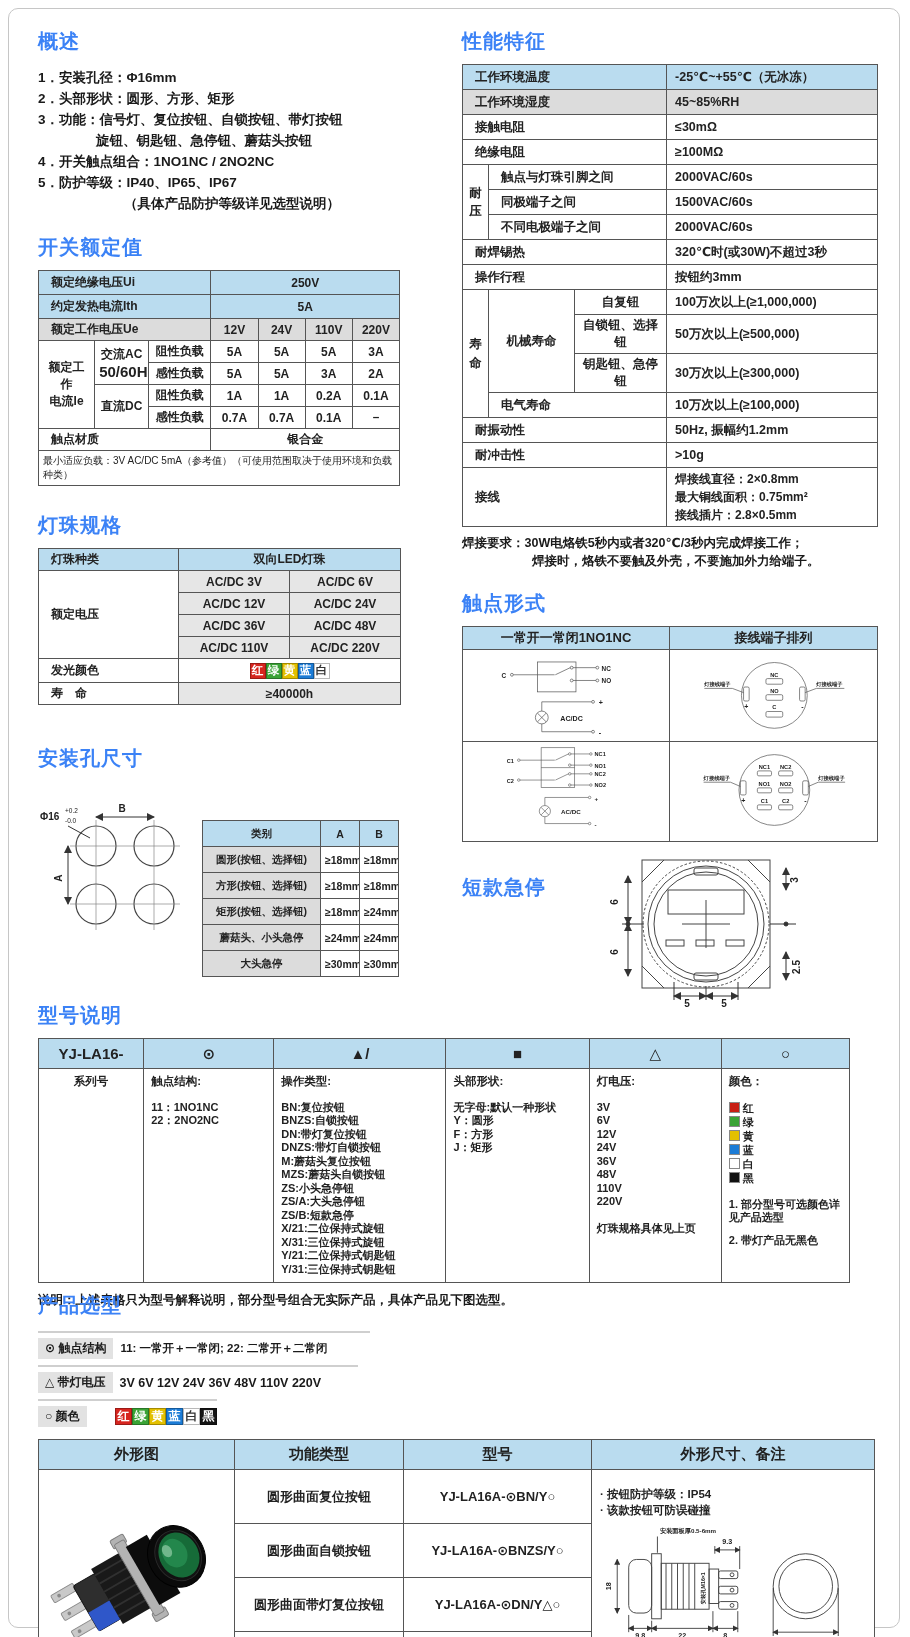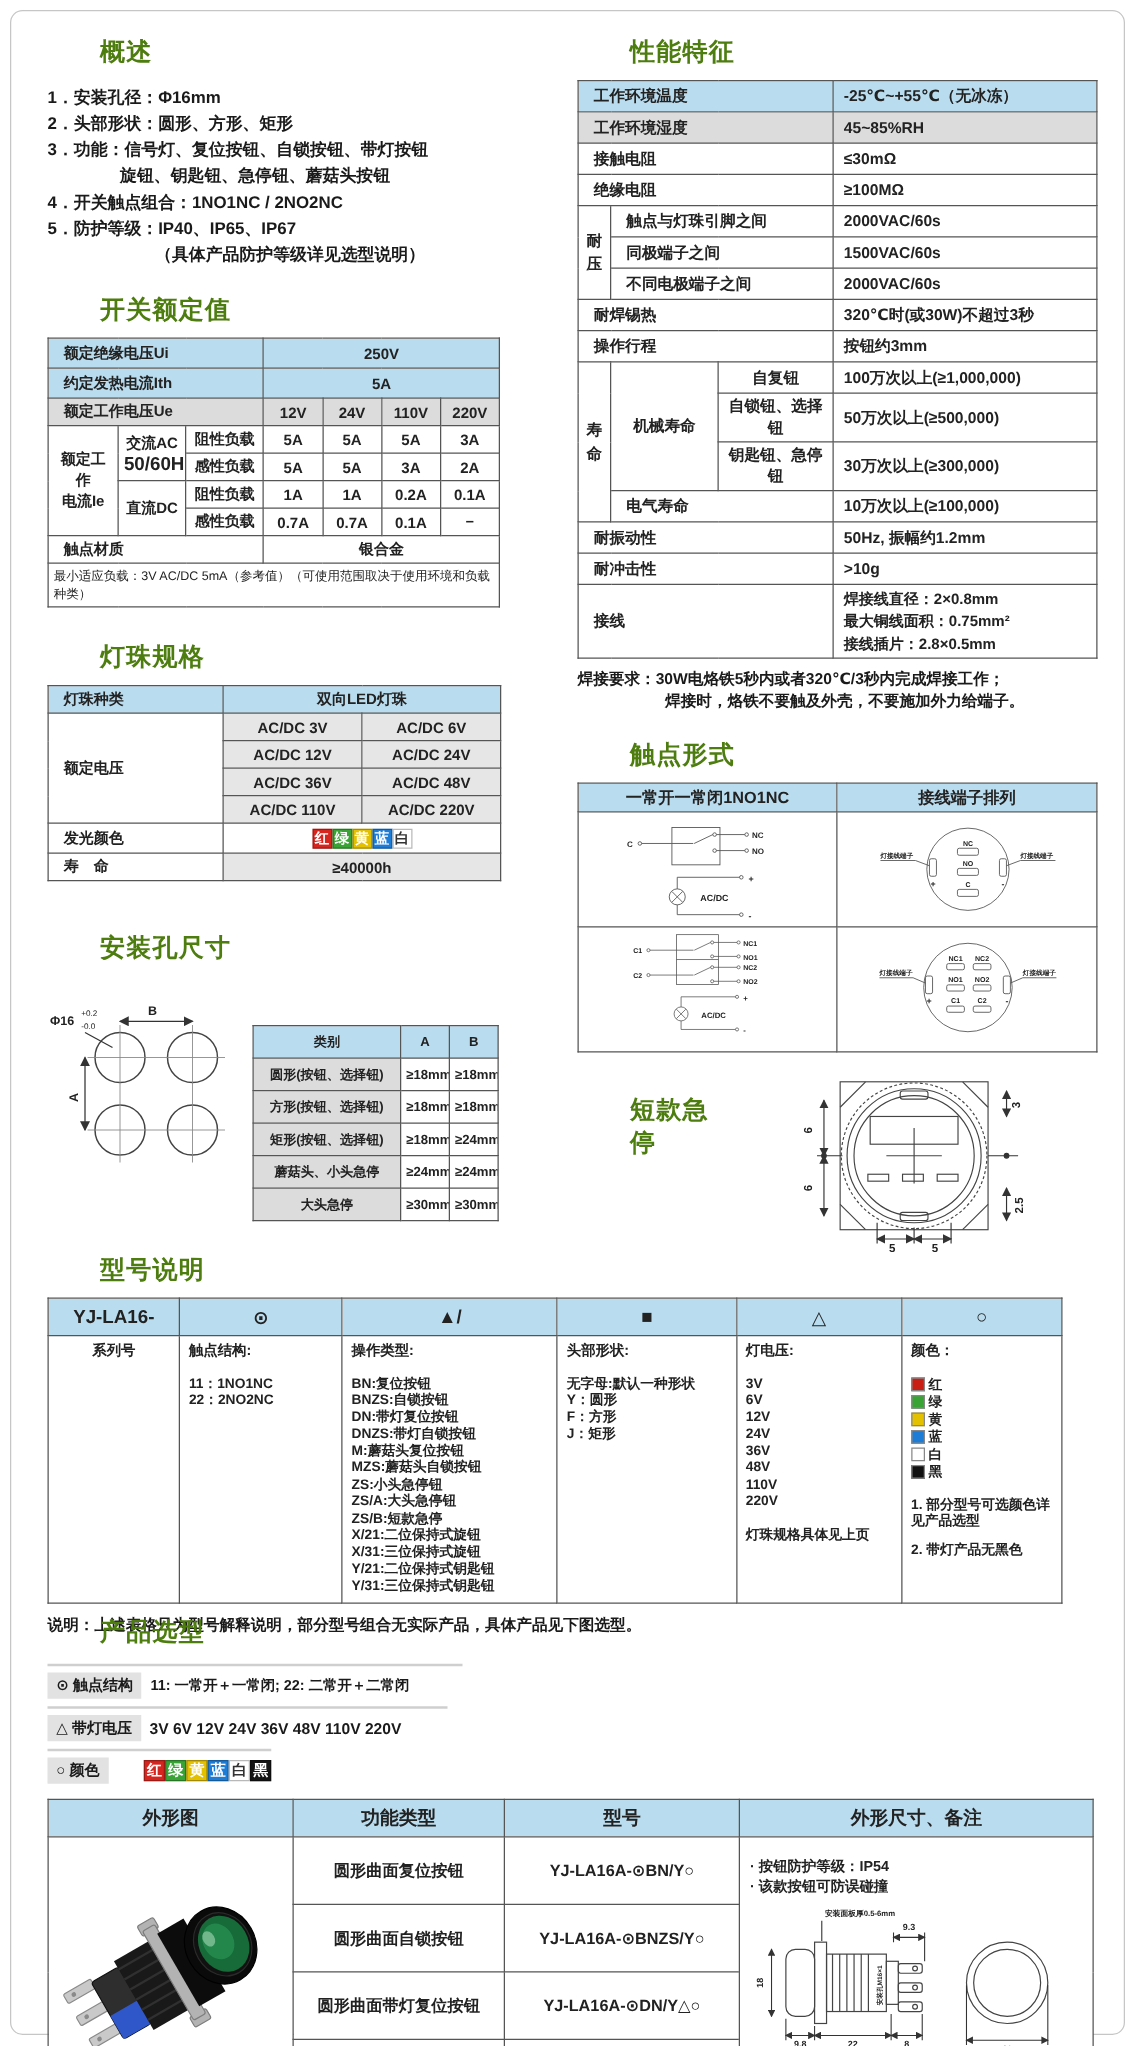--- a/index.html
+++ b/index.html
@@ -4,21 +4,21 @@
 <style>
   * { margin:0; padding:0; box-sizing:border-box; }
   html,body { background:#fff; }
   body {
     width:910px; height:1637px; position:relative; overflow:hidden;
     font-family:"Liberation Sans","DejaVu Sans",sans-serif; color:#1a1a1a;
   }
   .page-border { position:absolute; left:8px; top:8px; width:892px; height:1620px;
     border:1px solid #c6c6c6; border-radius:10px; pointer-events:none; }
 
-  .sec-title { font-size:20px; font-weight:bold; letter-spacing:1px; color:#4d7c0f;margin-left:42px; }
+  .sec-title { font-size:20px; font-weight:bold; letter-spacing:1px; color:#3b82f6; }
 
   .col-left  { position:absolute; left:38px;  top:28px; width:362px; }
   .col-right { position:absolute; left:462px; top:28px; width:415px; }
   .models-sec { position:absolute; left:38px; top:1002px; width:812px; }
   .selection-sec { position:absolute; left:38px; top:1292px; width:772px; }
 
   
   .ov { margin-top:12px; }
   .ov .ln { font-size:13.5px; font-weight:bold; line-height:21px; white-space:nowrap; }
   .ind1 { padding-left:58px; }

